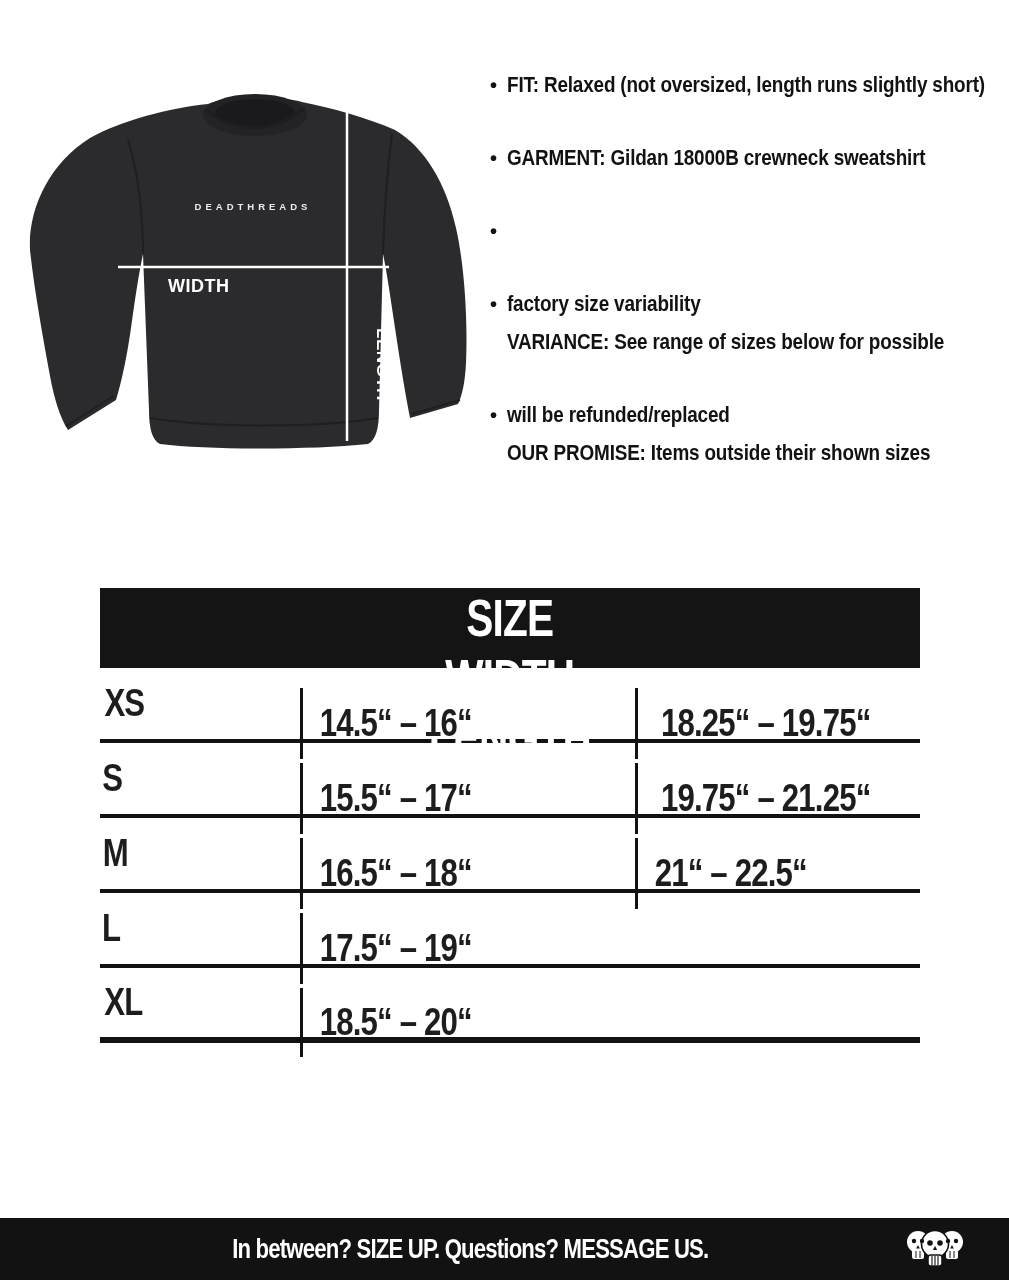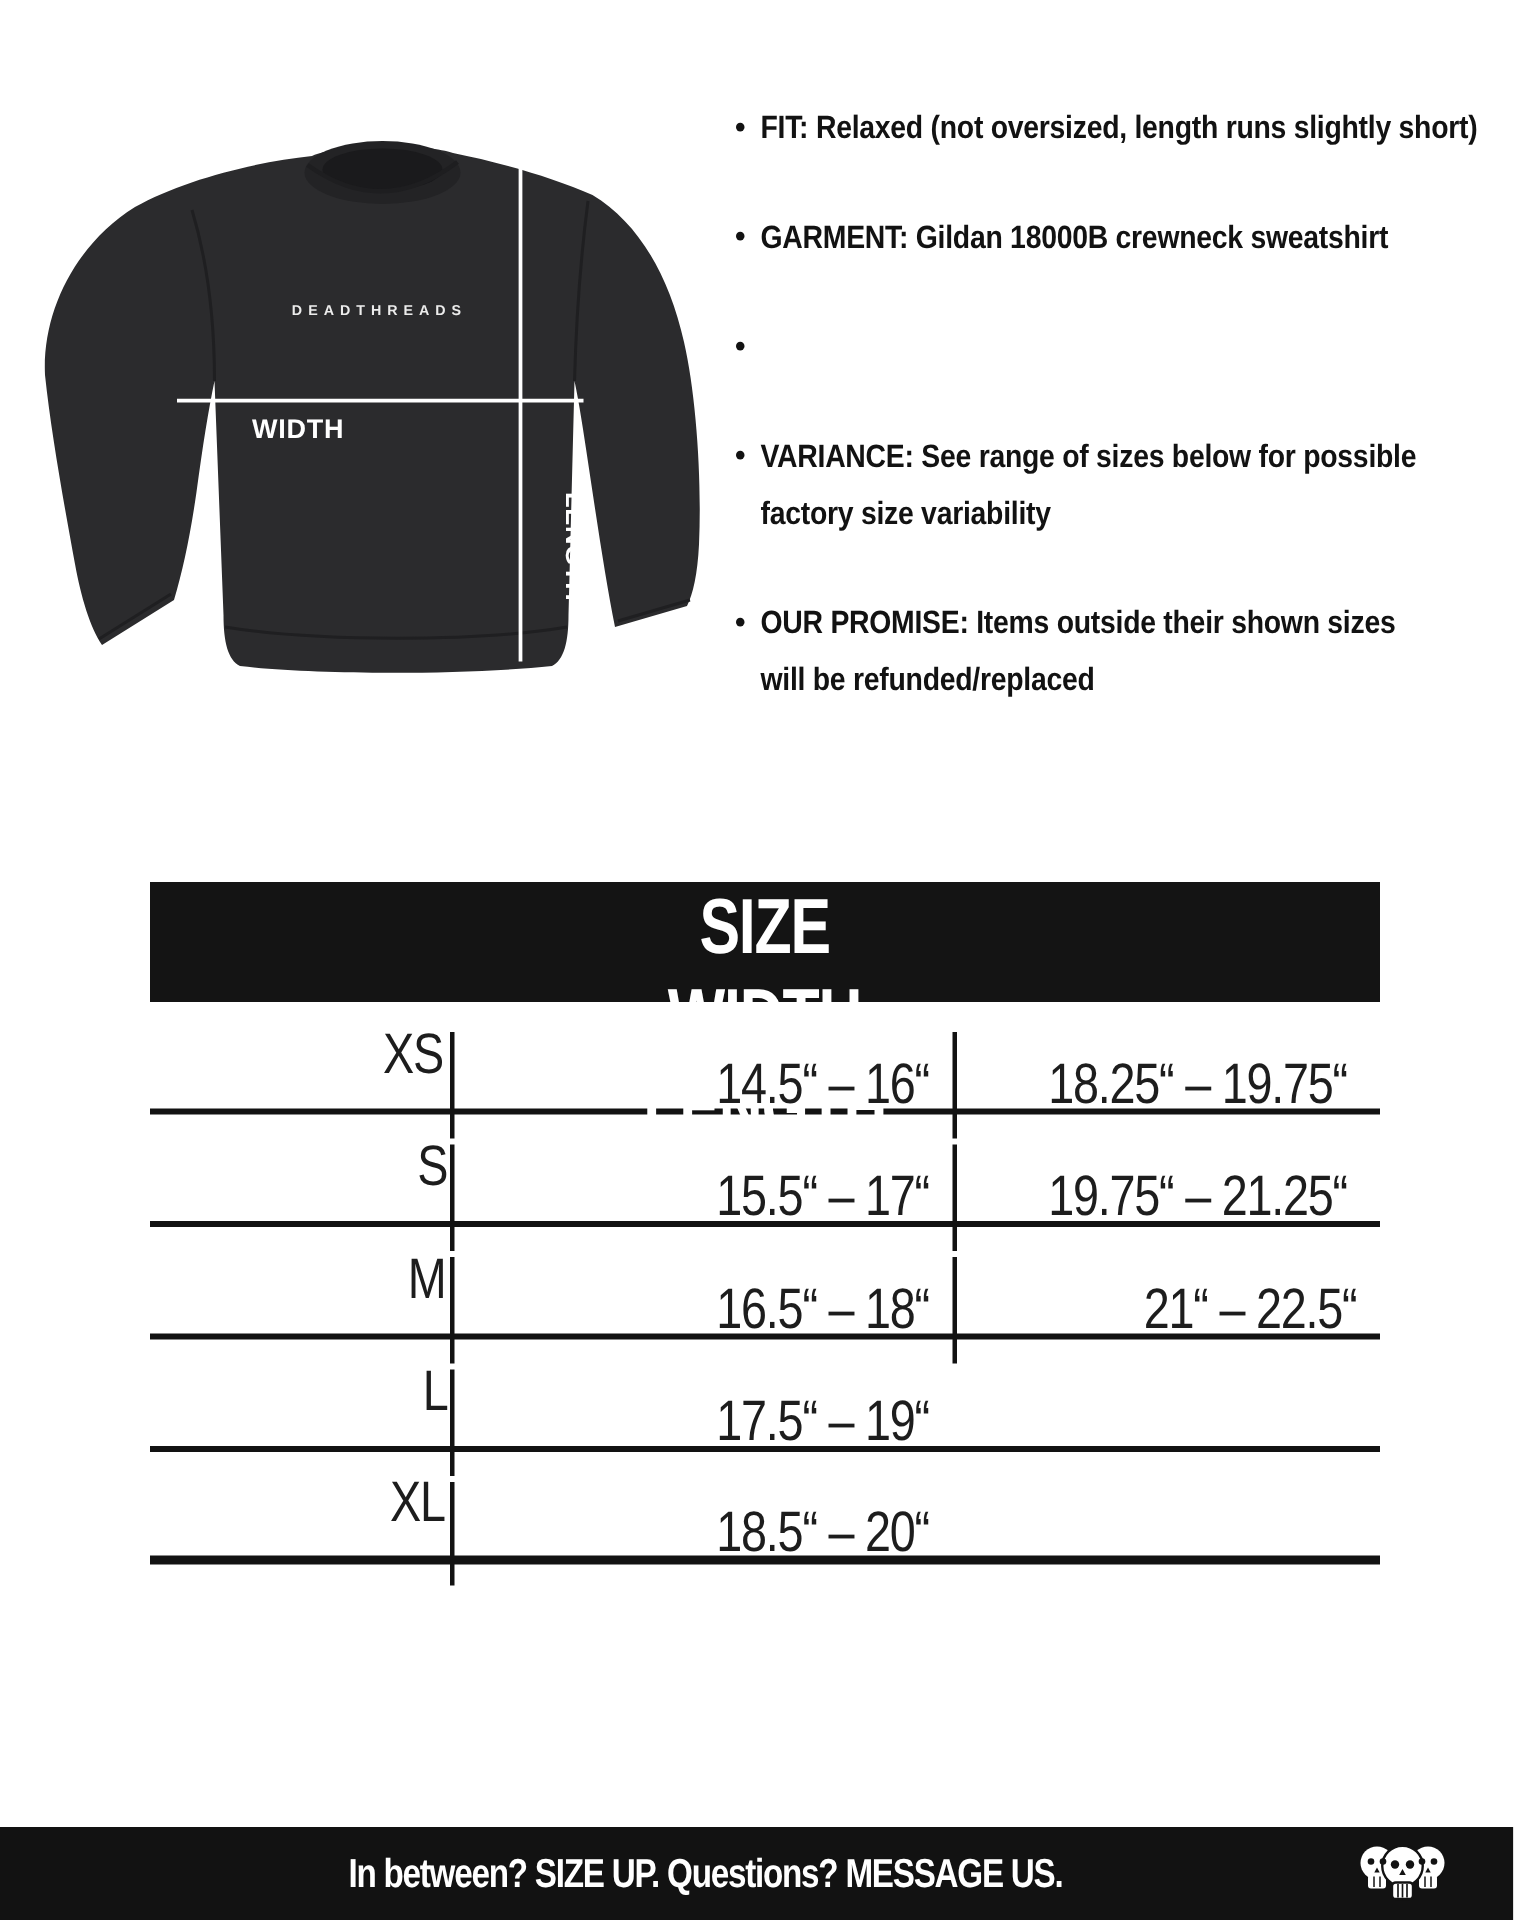--- a/index.html
+++ b/index.html
@@ -22,22 +22,22 @@
   
   .size-table { position:absolute; left:100px; top:588px; width:820px; }
   .thead { display:flex; height:80px; background:#141414; align-items:center;flex-direction:column; }
   .th { color:#ffffff; font-weight:bold; font-size:52px; text-align:center; }
   .c1 { width:200px; } .c2 { width:335px; } .c3 { width:285px; }
   .condC { display:inline-block; transform:scaleX(0.78); transform-origin:50% 50%; letter-spacing:-1px; white-space:nowrap; }
   .condD { display:inline-block; transform:scaleX(0.82); transform-origin:50% 50%; letter-spacing:-1px; white-space:nowrap; }
   .trow { display:flex; height:75px; border-bottom:4px solid #121212; box-sizing:border-box; }
   .trow:last-child { border-bottom-width:6px; }
   .td {
-    font-weight:normal; font-size:38px; color:#1d1d1d; height:100%;
-    display:flex; align-items:center; justify-content:flex-end; box-sizing:border-box;
+    font-weight:bold; font-size:38px; color:#1d1d1d; height:100%;
+    display:flex; align-items:center; justify-content:flex-start; box-sizing:border-box;
   }
   .td.c2, .td.c3 { border-left:3px solid #121212;margin-top:20px; }
 
   
   .footer { position:absolute; left:0; top:1218px; width:1009px; height:62px; background:#121212; }
   .footer-msg {
     position:absolute; left:0; top:0; width:940px; height:62px;
     display:flex; align-items:center; justify-content:center;
     color:#ffffff; font-weight:bold; font-size:27px;
   }
@@ -106,29 +106,29 @@
         <div>
           <div class="bullet-line"><span class="condX">GARMENT: Gildan 18000B crewneck sweatshirt</span></div>
         </div>
       </div>
       <div class="bullet-item">
         <span class="bullet-dot">•</span>
       </div>
       <div class="bullet-item">
         <span class="bullet-dot">•</span>
         <div>
+          <div class="bullet-line"><span class="condX">factory size variability</span></div>
           <div class="bullet-line"><span class="condX">VARIANCE: See range of sizes below for possible</span></div>
-          <div class="bullet-line"><span class="condX">factory size variability</span></div>
-        </div>
-      </div>
-      <div class="bullet-item">
-        <span class="bullet-dot">•</span>
-        <div>
+        </div>
+      </div>
+      <div class="bullet-item">
+        <span class="bullet-dot">•</span>
+        <div>
+          <div class="bullet-line"><span class="condX">will be refunded/replaced</span></div>
           <div class="bullet-line"><span class="condX">OUR PROMISE: Items outside their shown sizes</span></div>
-          <div class="bullet-line"><span class="condX">will be refunded/replaced</span></div>
         </div>
       </div>
     </div>
 
   <div class="size-table">
     <div class="thead">
       <div class="th c1"><span class="condC">SIZE</span></div>
       <div class="th c2"><span class="condC">WIDTH</span></div>
       <div class="th c3"><span class="condC">LENGTH</span></div>
     </div>

